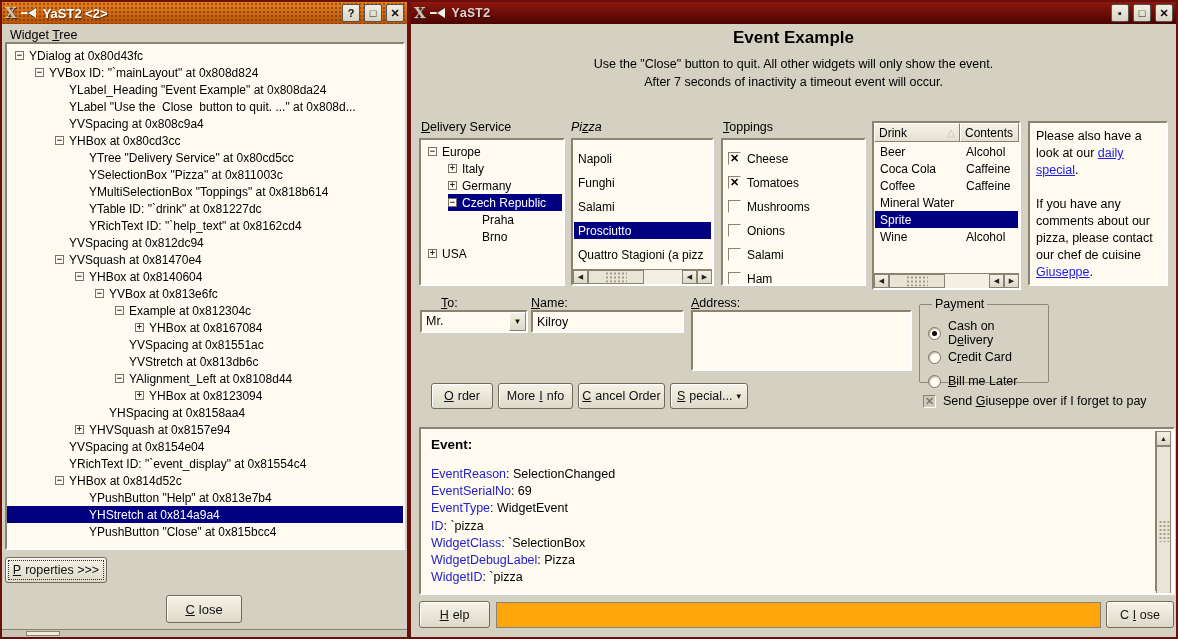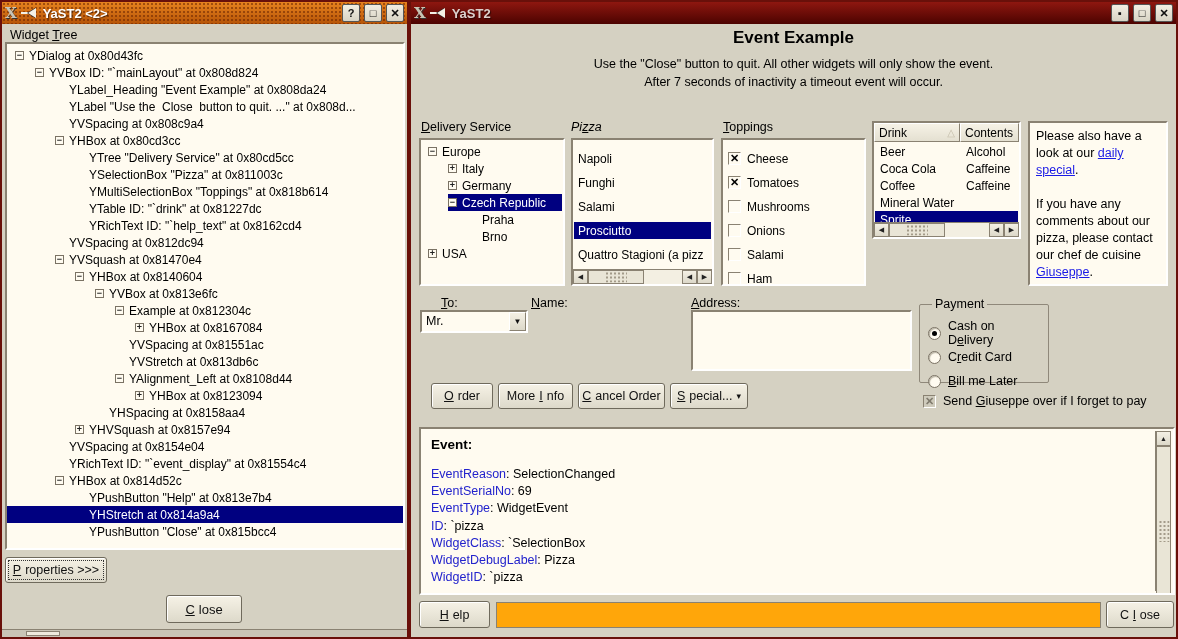--- a/index.html
+++ b/index.html
@@ -11,21 +11,21 @@
 
   
   .titlebar { position:absolute; left:0; top:0; right:0; height:22px;
     display:flex; align-items:center; padding:0 3px; gap:4px; overflow:hidden; }
   .titlebar.active { background:
       radial-gradient(rgba(105,35,0,.55) 1px, transparent 1.3px) 0 0/4px 4px,
       linear-gradient(#e8831f, #b55407); }
   .titlebar.inactive { background: linear-gradient(#8e1710, #4c0300); }
   .tb-title { color:#fff; font-weight:bold; font-size:13px; padding-left:2px;
     text-shadow:1px 1px 1px rgba(0,0,0,.5); flex:0 0 auto; }
-  .titlebar.inactive .tb-title { color:#ddd0cc; font-weight:bold; }
+  .titlebar.inactive .tb-title { color:#ddd0cc; font-weight:bold;font-family:Liberation Mono, monospace; }
   .tb-spacer { flex:1; }
   .tb-btn { width:18px; height:18px; background:linear-gradient(#f2eee2,#d8d4c5);
     border:1px solid #555; border-radius:2px; display:flex; align-items:center;
     justify-content:center; font-size:11px; font-weight:bold; color:#111; line-height:1; }
   .x-logo { color:#c9c4b4; font-weight:bold; font-size:15px;
     font-family:"DejaVu Serif", serif; text-shadow:1px 1px 0 #333; }
   .pin-icon { display:inline-block; width:16px; height:10px; position:relative; }
   .pin-icon::before { content:""; position:absolute; left:0; top:4px; width:7px;
     height:2px; background:#f4f0e4; }
   .pin-icon::after { content:""; position:absolute; left:7px; top:0;
@@ -283,21 +283,21 @@
       <div class="lrow">
         <span class="cb off">✕</span>
         <span>Salami</span>
       </div>
       <div class="lrow">
         <span class="cb off">✕</span>
         <span>Ham</span>
       </div>
     </div>
 
-  <div class="sunken listbox" style="left:461px; top:119px; width:149px; height:118px;">
+  <div class="sunken listbox" style="left:461px; top:119px; width:149px; height:169px;">
     <div class="drink-head" id="drink-head">
         <span class="th" style="width: 86px;">Drink<span class="sort-tri">△</span></span>
         <span class="th" style="width: 59px; text-align: right;">Contents</span>
       </div>
     <div id="drink-rows">
         <div class="drow">
           <span class="td" style="width: 86px;">Beer</span>
           <span class="td" style="width: 59px;">Alcohol</span>
         </div>
         <div class="drow">
@@ -345,20 +345,21 @@
 
   <div class="lbl-sm" style="left:17px; top:294px;margin-left:13px;"><u>T</u>o:</div>
   <div class="combo sunken" style="left:9px; top:308px; width:108px; height:23px;">
     <span class="val">Mr.</span>
     <span class="combo-btn">
         <span>▼</span>
       </span>
   </div>
 
   <div class="lbl-sm" style="left:120px; top:294px;"><u>N</u>ame:</div>
+  <input class="text-input" style="left: 120px; top: 308px; width: 153px; height: 23px;" value="Kilroy">
 
   <div class="lbl-sm" style="left:280px; top:294px;"><u>A</u>ddress:</div>
   <textarea class="text-input" style="left: 280px; top: 308px; width: 221px; height: 61px; resize: none;"></textarea>
 
   <fieldset class="payment" style="left:508px; top:295px; width:130px; height:86px;">
     <legend>Payment</legend>
     <div id="payment-radios">
         <div class="radio-row">
           <span class="radio on"></span>
           <span>Cash on D<u>e</u>livery</span>

